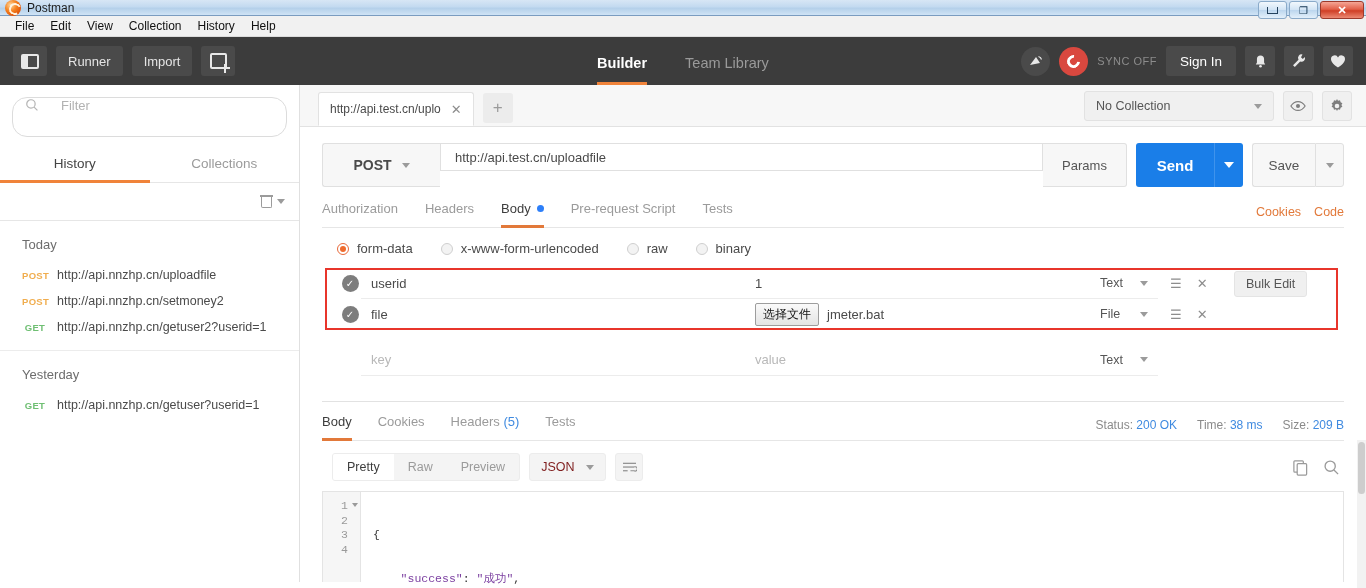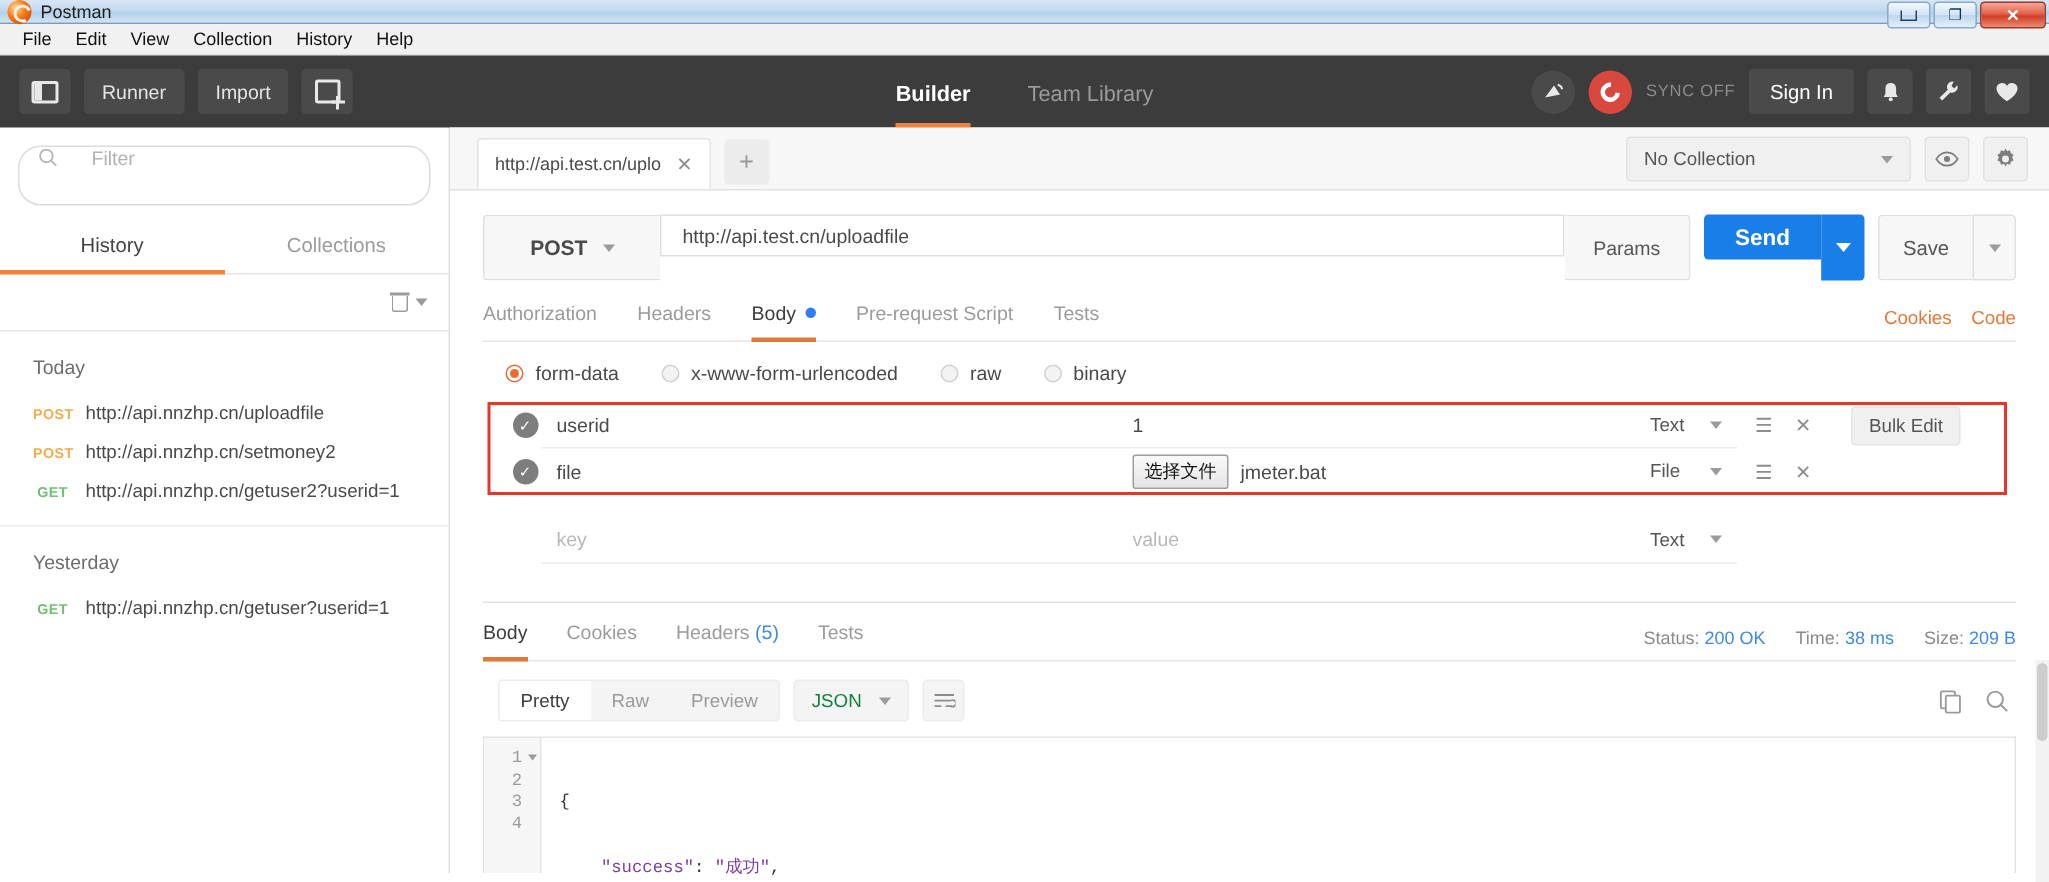--- a/index.html
+++ b/index.html
@@ -221,21 +221,21 @@
     font-family: "Liberation Sans", sans-serif;
   }
   .params-btn {
     width: 84px; height: 44px; border: 1px solid #e0e0e0; border-left: none;
     background: #f7f7f7; border-radius: 0 3px 3px 0;
     display: flex; align-items: center; justify-content: center;
     font-size: 13px; color: #555; cursor: pointer;
   }
   .send-grp { display: flex; margin-left: 9px; }
   .send-btn {
-    width: 78px; height: 30px; background: #1a7ee8; color: #fff;
+    width: 78px; height: 44px; background: #1a7ee8; color: #fff;
     font-size: 15px; font-weight: bold; border-radius: 3px 0 0 3px;
     display: flex; align-items: center; justify-content: center; cursor: pointer;
   }
   .send-caret {
     width: 29px; height: 44px; background: #1a7ee8; border-radius: 0 3px 3px 0;
     border-left: 1px solid #3f93ec;
     display: flex; align-items: center; justify-content: center; cursor: pointer;
   }
   .save-grp { display: flex; margin-left: 9px; }
   .save-btn {
@@ -324,21 +324,21 @@
   .resptabs-rule { height: 1px; background: #e6e6e6; margin-top: -1px; }
 
   .viewrow { display: flex; align-items: center; gap: 9px; padding: 12px 0 10px 10px; }
   .seg {
     display: flex; background: #f4f4f4; border: 1px solid #ececec; border-radius: 3px; overflow: hidden;
   }
   .seg div { font-size: 12.5px; color: #9b9b9b; padding: 6px 14px; cursor: pointer; }
   .seg div.active { color: #3d3d3d; background: #fff; }
   .fmt-select {
     display: flex; align-items: center; gap: 12px; background: #f4f4f4; border: 1px solid #ececec;
-    border-radius: 3px; padding: 6px 11px; font-size: 12.5px; color: #15803d; cursor: pointer;
+    border-radius: 3px; padding: 6px 11px; font-size: 12.5px; color: #7f1d1d; cursor: pointer;
   }
   .wrap-btn {
     width: 28px; height: 28px; background: #f4f4f4; border: 1px solid #ececec; border-radius: 3px;
     display: flex; align-items: center; justify-content: center; cursor: pointer;
   }
   .view-right { margin-left: auto; display: flex; gap: 14px; padding-right: 4px; }
 
   .code-wrap {
     flex: 1; border: 1px solid #e4e4e4; border-bottom: none; display: flex; min-height: 0;
     background: #fff; margin-bottom: 0;

